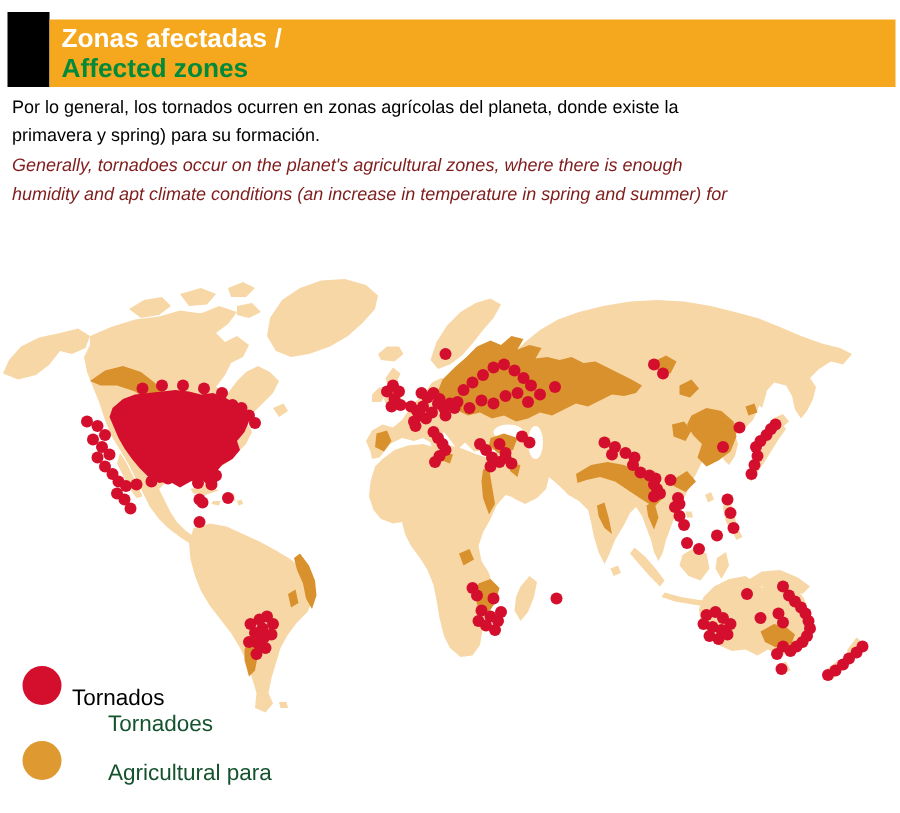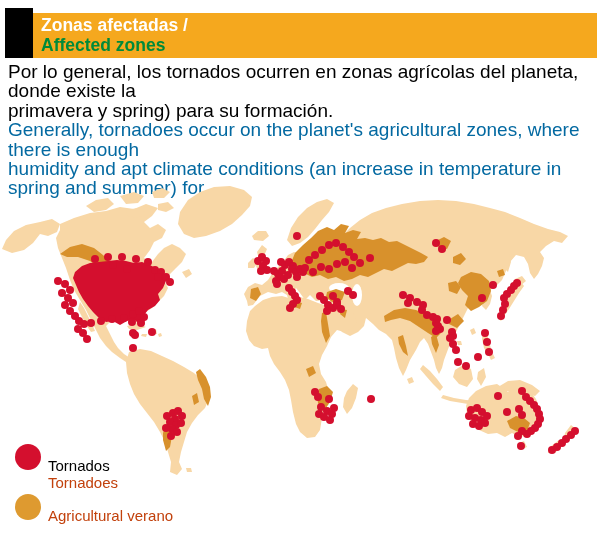--- a/index.html
+++ b/index.html
@@ -5,31 +5,31 @@
   html,body{margin:0;padding:0;background:#fff;}
   #page{position:relative;width:600px;height:542px;background:#fff;overflow:hidden;
         font-family:"Liberation Sans","DejaVu Sans",sans-serif;}
   
   #hdr-block{position:absolute;left:5px;top:8px;width:28px;height:50px;background:#000;}
   #hdr-bar{position:absolute;left:33px;top:13px;width:564px;height:45px;background:#F5A81E;}
   #hdr-text{position:absolute;left:41px;top:15px;line-height:20px;font-size:17.5px;font-weight:bold;}
   #hdr-text .t-es{color:#fff;}
   #hdr-text .t-en{color:#008A3A;}
   
-  #intro{position:absolute;left:8px;top:62px;width:588px;font-size:19px;line-height:19.4px;color:#000;}
-  #intro .en{color:#0369a1;}
+  #intro{position:absolute;left:8px;top:62px;width:588px;font-size:12px;line-height:19.4px;color:#000;}
+  #intro .en{color:#7f1d1d;font-style:italic;}
   
   #map{position:absolute;left:0;top:170px;}
   
   .leg-row{position:absolute;left:15px;}
   #leg1{top:441px;} #leg2{top:491px;}
   .swatch{position:absolute;left:0;top:3px;width:26px;height:26px;border-radius:50%;}
   .leg-labels{position:absolute;left:33px;top:16px;white-space:nowrap;font-size:15px;line-height:17px;}
   .leg-labels .l1{color:#000;}
-  .leg-labels .l2{color:#c2410c;}
+  .leg-labels .l2{color:#14532d;margin-left:24px;}
 </style>
 </head>
 <body>
 
 <div id="page">
 
   <div id="hdr-block" style="background: rgb(0, 0, 0);"></div>
   <div id="hdr-bar" style="background: rgb(245, 168, 30);"></div>
   <div id="hdr-text">
     <div class="t-es">Zonas afectadas /</div>
@@ -304,17 +304,17 @@
   <div class="leg-row" id="leg1">
     <div class="swatch" style="background: rgb(212, 15, 46);"></div>
     <div class="leg-labels">
       <div class="l1">Tornados</div>
       <div class="l2">Tornadoes</div>
     </div>
   </div>
   <div class="leg-row" id="leg2">
     <div class="swatch" style="background: rgb(222, 154, 48);"></div>
     <div class="leg-labels">
-      <div class="l2">Agricultural verano</div>
+      <div class="l2">Agricultural para</div>
     </div>
   </div>
 
 </div>
 
 </body></html>

